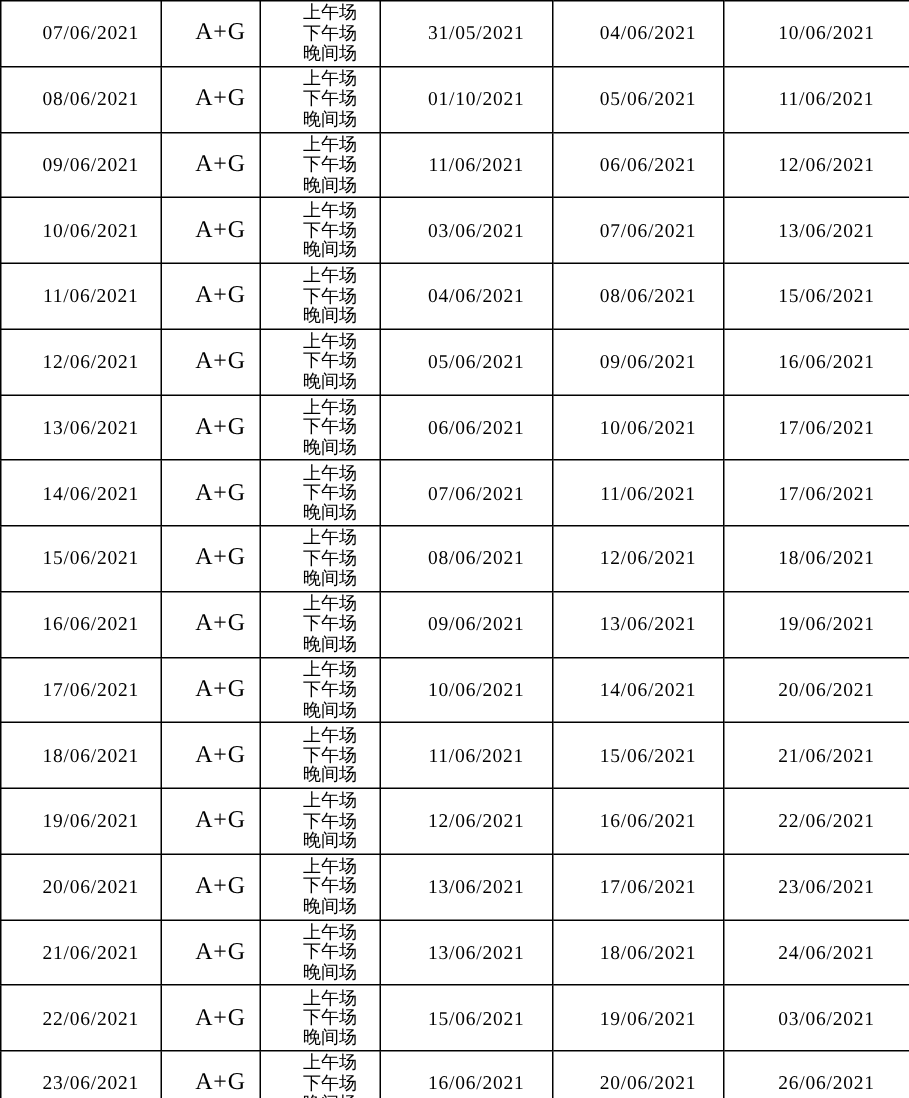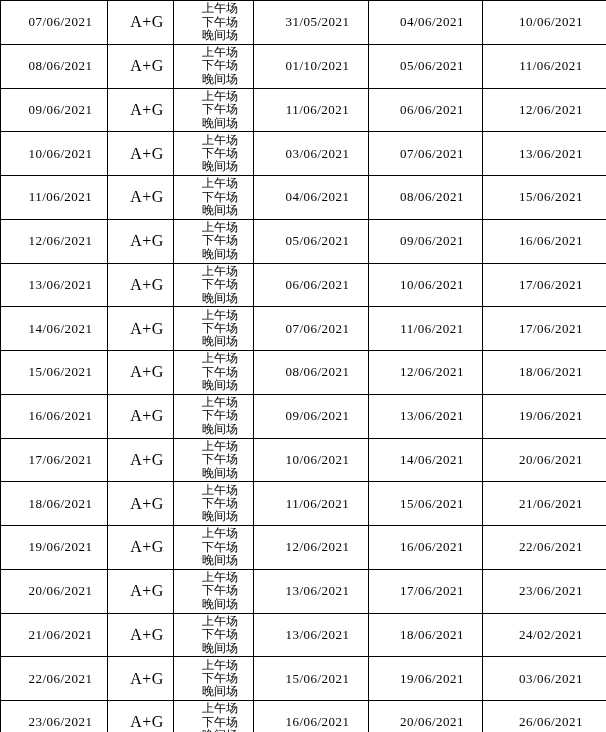--- a/index.html
+++ b/index.html
@@ -231,21 +231,21 @@
         <tr>
           <td class="date-cell">21/06/2021</td>
           <td class="grade-cell">A+G</td>
           <td class="sessions-cell">
             <div class="session-line">上午场</div>
             <div class="session-line">下午场</div>
             <div class="session-line">晚间场</div>
           </td>
           <td class="date-cell">13/06/2021</td>
           <td class="date-cell">18/06/2021</td>
-          <td class="date-cell">24/02/2021</td>
+          <td class="date-cell">24/06/2021</td>
         </tr>
         <tr>
           <td class="date-cell">22/06/2021</td>
           <td class="grade-cell">A+G</td>
           <td class="sessions-cell">
             <div class="session-line">上午场</div>
             <div class="session-line">下午场</div>
             <div class="session-line">晚间场</div>
           </td>
           <td class="date-cell">15/06/2021</td>

